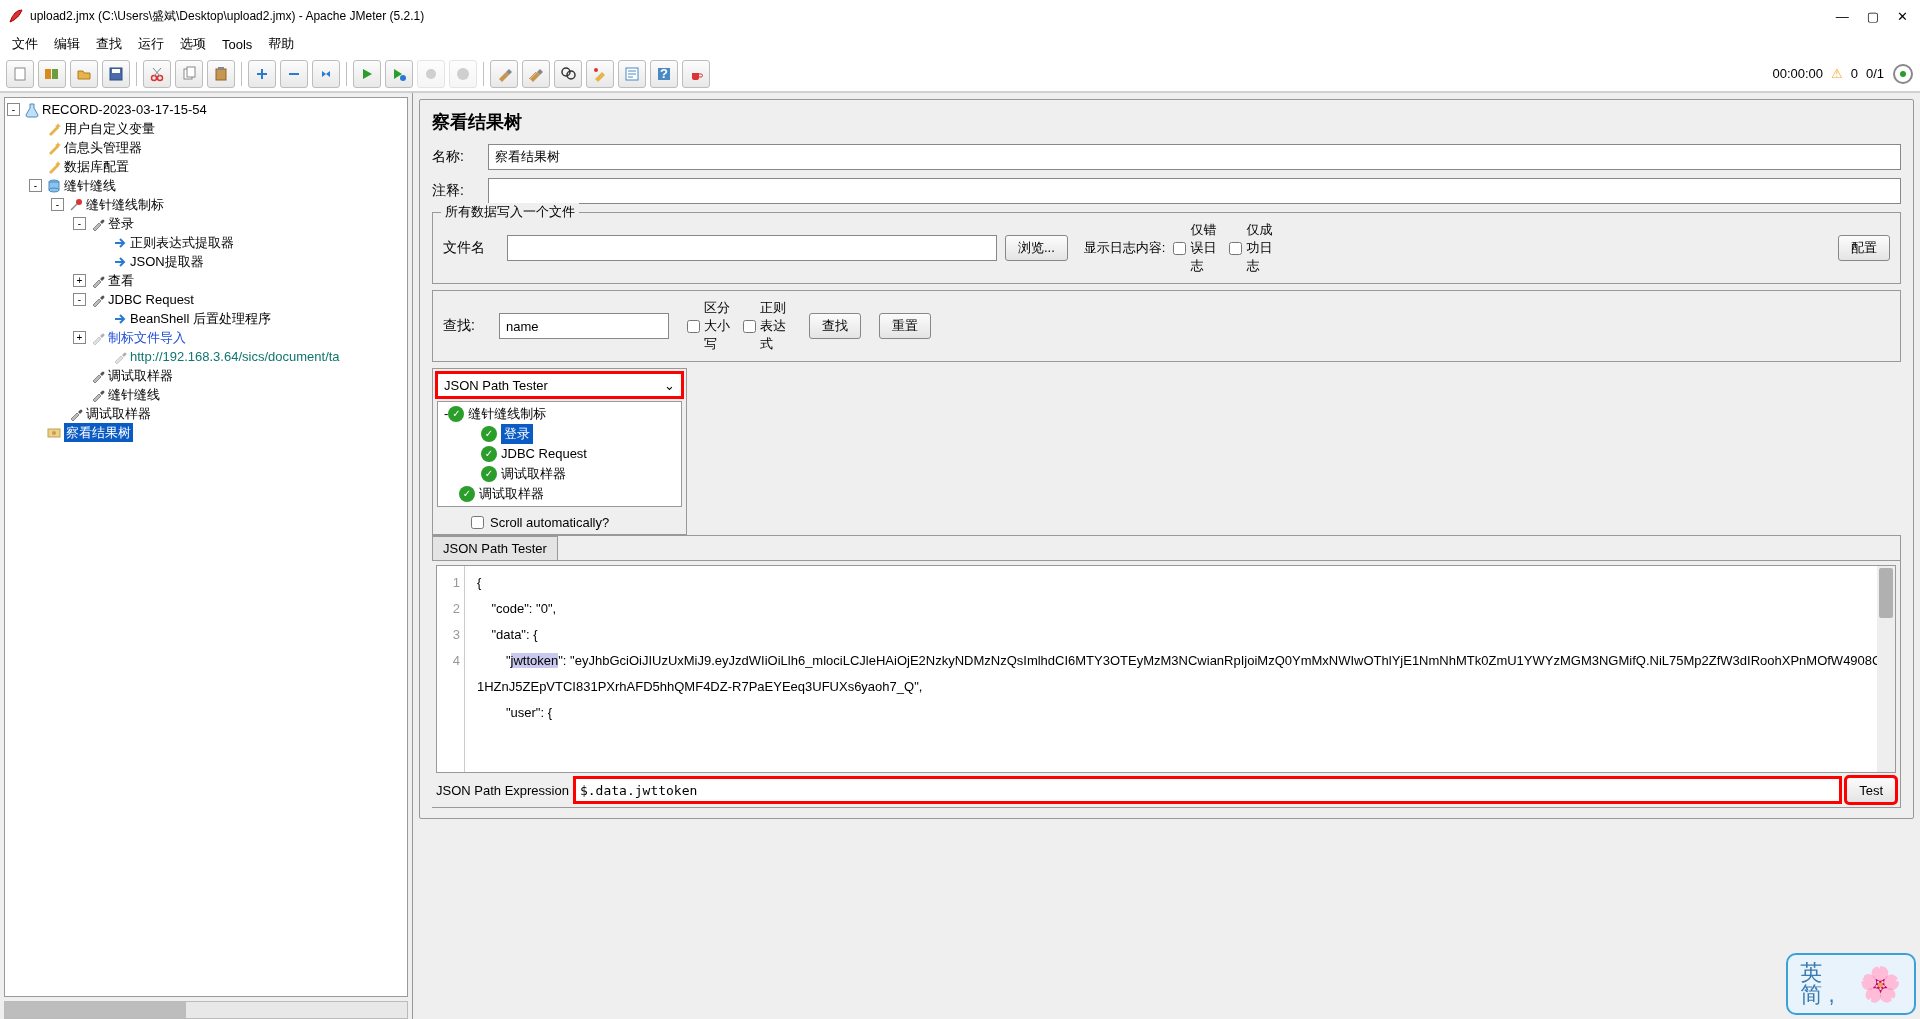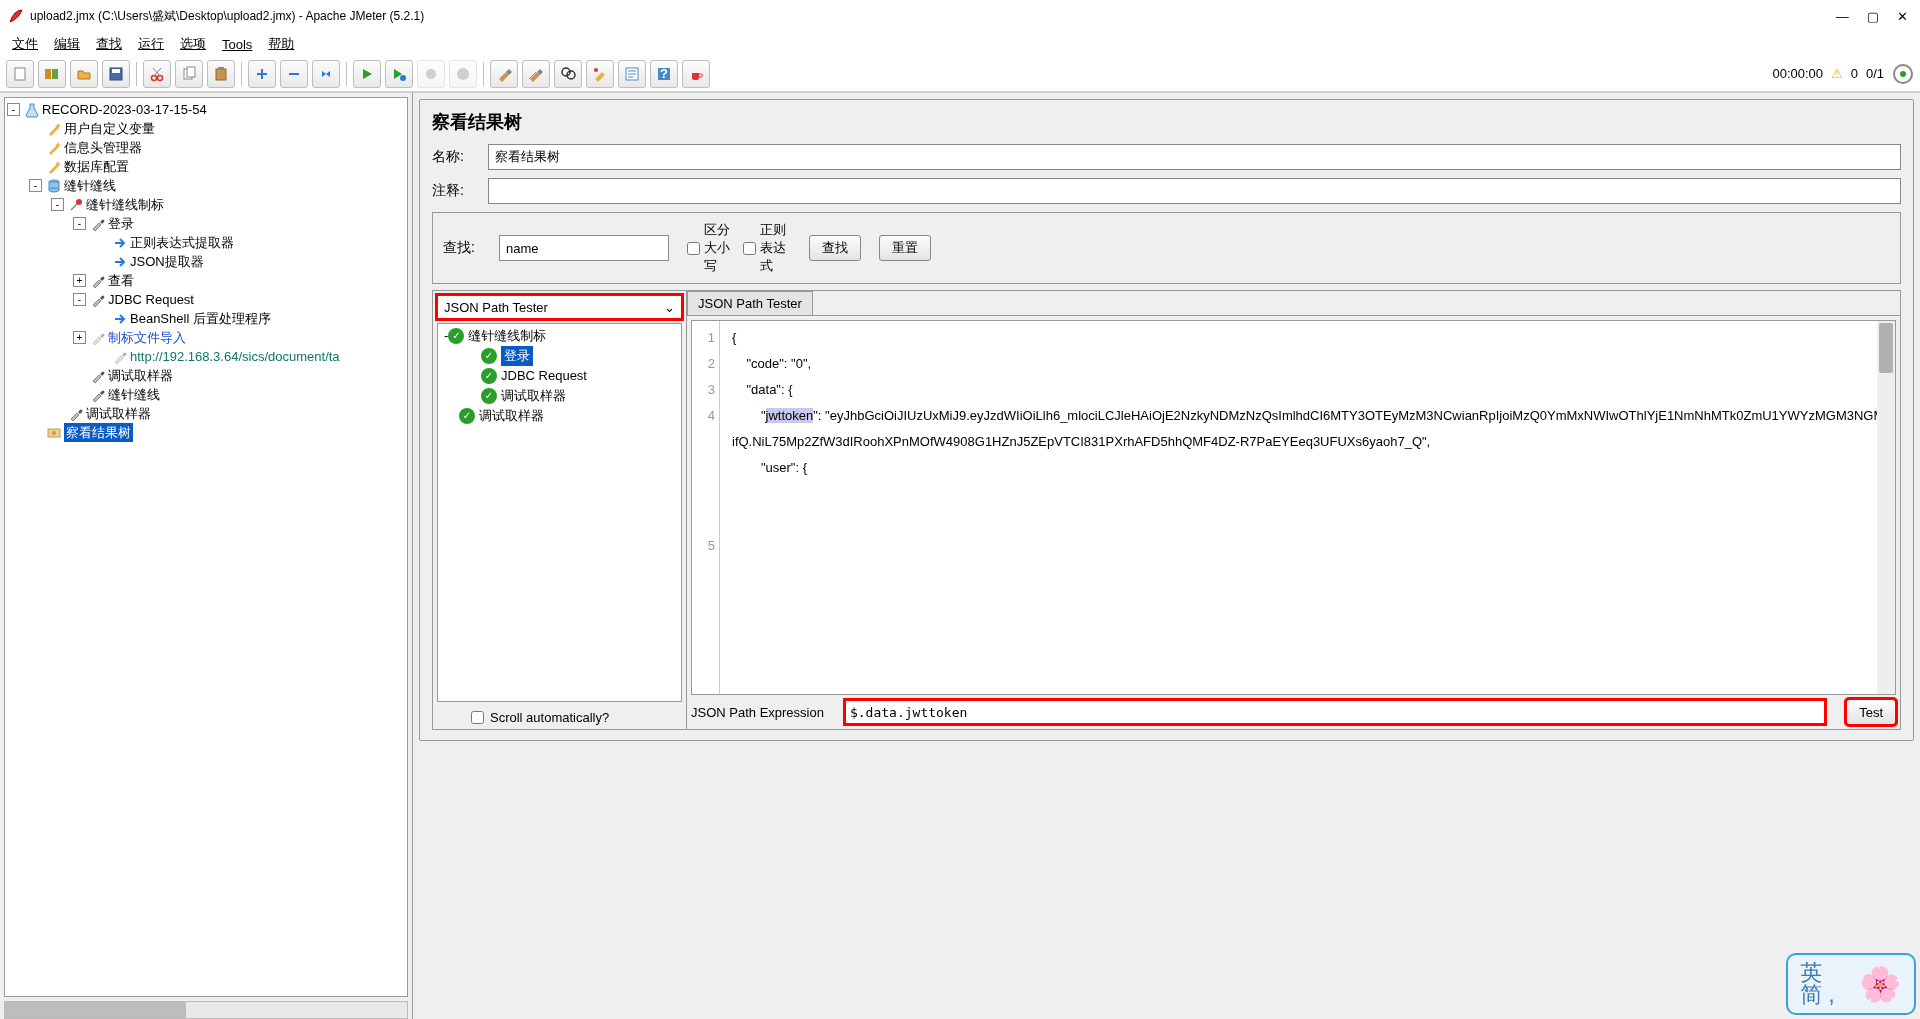--- a/index.html
+++ b/index.html
@@ -1,21 +1,21 @@
 <!DOCTYPE html>
 <html><head>
 <meta charset="utf-8">
 <style>
 * { box-sizing:border-box; margin:0; padding:0; font-family:"Microsoft YaHei",Arial,sans-serif; font-size:13px; }
 body { background:#fff; color:#000; overflow:hidden; }
 .titlebar { height:30px; display:flex; align-items:center; padding:16px 8px; }
 .titlebar .feather { width:16px;height:16px;margin-right:6px; }
 .titlebar .ttl { flex:1; font-size:12px; }
 .winbtns { display:flex; gap:18px; font-size:14px; padding-right:4px;}
-.menubar { height:24px; display:flex; align-items:center; gap:16px; padding:0 12px; font-size:14px;text-decoration:underline; }
+.menubar { height:24px; display:flex; align-items:center; gap:16px; padding:0 12px; font-size:14px; }
 .menubar span { cursor:default; }
 .toolbar { height:36px; background:#fff; border-bottom:1px solid #d0d0d0; display:flex; align-items:center; padding:0 6px; gap:4px;}
 .toolbar .tbtn { width:28px;height:28px; border:1px solid #bdbdbd; border-radius:3px; display:flex;align-items:center;justify-content:center; background:linear-gradient(#fcfcfc,#e8e8e8); font-size:14px;}
 .toolbar .sep { width:1px;height:24px;background:#c0c0c0;margin:0 2px;}
 .tstatus { margin-left:auto; display:flex; align-items:center; gap:8px; font-size:14px;}
 .tstatus .tri { color:#f5a623;}
 .main { display:flex; height:calc(1019px - 30px - 24px - 36px); border-top:1px solid #d0d0d0;}
 .leftpane { width:413px; border-right:1px solid #999; position:relative; background:#efefef; padding:4px 0 0 0; overflow:hidden;}
 .leftpane-inner { background:#fff; border:1px solid #999; margin:0 4px 4px 4px; height:calc(100% - 24px); overflow:auto;}
 .tree { font-family:"Consolas","SimSun",monospace; font-size:13px; line-height:19px; padding:2px 0 0 2px; white-space:nowrap;}
@@ -29,38 +29,38 @@
 .rightpane { flex:1; background:#efefef; padding:6px; overflow:auto;}
 .panel { background:#efefef; border:1px solid #999; border-radius:2px; padding:10px 12px; }
 .ptitle { font-size:18px; font-weight:bold; margin-bottom:10px;}
 .frow { display:flex; align-items:center; margin-bottom:8px; gap:8px;}
 .frow label { width:48px; text-align:left; font-size:14px;}
 .frow input[type=text].wide { flex:1; height:26px; border:1px solid #888; padding:0 6px; background:#fff;}
 .fieldset { border:1px solid #999; padding:8px 10px; margin:6px 0; position:relative;}
 .fieldset .legend { position:absolute; top:-10px; left:8px; background:#efefef; padding:0 4px; font-size:13px;}
 .btn { height:26px; border:1px solid #888; background:linear-gradient(#fcfcfc,#e4e4e4); padding:0 12px; border-radius:3px; cursor:default;}
 .chk { display:flex;align-items:center;gap:4px;}
-.split { display:flex; height:440px; margin-top:2px;}
+.split { display:flex; height:440px; margin-top:2px;flex-direction:column;}
 .subleft { width:255px; border:1px solid #999; background:#efefef; display:flex;flex-direction:column;}
 .dropdown { height:24px; border:1px solid #888; background:#fff; display:flex;align-items:center;justify-content:space-between;padding:0 6px;font-family:Consolas,monospace;font-size:14px;margin:4px;}
 .dropdown.hl { outline:3px solid red; outline-offset:-1px;}
 .subtree { flex:1; background:#fff; border:1px solid #999; margin:0 4px 4px 4px; font-family:Consolas,"SimSun",monospace; font-size:14px; line-height:20px; padding:2px;}
 .subtree .row{display:flex;align-items:center;height:20px;white-space:nowrap;}
 .subtree .ok{width:16px;height:16px;border-radius:50%;background:#2a9d2a;color:#fff;display:inline-flex;align-items:center;justify-content:center;font-size:10px;margin-right:4px;}
 .scrollchk{margin:4px 6px;font-family:Consolas,monospace;font-size:14px;display:flex;align-items:center;gap:6px;padding-left:32px;}
 .subright { flex:1; border:1px solid #999; border-left:none; background:#efefef; display:flex;flex-direction:column;}
 .tabs{display:flex;border-bottom:1px solid #999; font-family:Consolas,monospace; font-size:14px;}
 .tab{padding:4px 10px;border:1px solid #999;border-bottom:none;background:#e4e4e4;margin-right:-1px;}
 .code{flex:1;background:#fff;border:1px solid #999;margin:4px;position:relative;font-family:Consolas,monospace;font-size:17px;line-height:26px;overflow:hidden;}
 .code .ln{position:absolute;left:0;top:0;bottom:0;width:28px;border-right:1px solid #ccc;color:#999;text-align:right;padding:4px 4px 0 0;font-size:14px;line-height:26px;}
 .code .cbody{margin-left:32px;padding:4px 8px;white-space:pre-wrap;word-break:break-all;}
 .code .hl{background:#c9c9f0;}
 .code .vscroll{position:absolute;right:0;top:0;bottom:0;width:18px;background:#eee;}
 .code .vscroll .thumb{position:absolute;left:2px;right:2px;top:2px;height:50px;background:#b0b0b0;border-radius:2px;}
-.exprrow{display:flex;align-items:center;gap:21px;margin:0 4px 4px 4px;font-family:Consolas,monospace;font-size:14px;}
+.exprrow{display:flex;align-items:center;gap:6px;margin:0 4px 4px 4px;font-family:Consolas,monospace;font-size:14px;}
 .exprrow input{flex:1;height:24px;border:1px solid #888;padding:0 4px;font-family:Consolas,monospace;}
 .exprrow input.hl,.exprrow button.hl{outline:3px solid red;outline-offset:-1px;}
 .resultbox{margin:0 4px 4px 4px;border:1px solid #999;background:#fff;height:110px;padding:6px;font-family:Consolas,monospace;font-size:14px;line-height:22px;word-break:break-all;overflow:auto;}
 .lotus{position:fixed;right:4px;bottom:4px;width:130px;height:62px;border:2px solid #3aa0d8;border-radius:10px;background:#e8f3fb;display:flex;align-items:center;justify-content:space-around;}
 .lotus .cn{font-size:22px;color:#3a7ab0;white-space:pre;line-height:22px;}
 .lotus .flower{font-size:34px;}
 svg{display:block;}
 </style>
 </head>
 <body>
@@ -437,20 +437,38 @@
       <div class="ptitle">察看结果树</div>
       <div class="frow">
         <label>名称:</label>
         <input type="text" class="wide" value="察看结果树" style="">
       </div>
       <div class="frow">
         <label>注释:</label>
         <input type="text" class="wide" value="" style="">
       </div>
 
+      <div class="fieldset">
+        <span class="legend">所有数据写入一个文件</span>
+        <div class="frow" style="margin-bottom:0">
+          <label style="width:56px">文件名</label>
+          <input type="text" class="wide" style="flex: 0 0 490px;" value="">
+          <button class="btn">浏览...</button>
+          <span style="margin-left:8px">显示日志内容:</span>
+          <label class="chk">
+              <input type="checkbox" style="">
+              <span>仅错误日志</span>
+            </label>
+          <label class="chk">
+              <input type="checkbox" style="">
+              <span>仅成功日志</span>
+            </label>
+          <button class="btn" style="margin-left:auto">配置</button>
+        </div>
+      </div>
 
       <div class="fieldset">
         <div class="frow" style="margin-bottom:0">
           <label style="width:48px">查找:</label>
           <input type="text" style="width: 170px; height: 26px; border: 1px solid rgb(136, 136, 136); padding: 0px 6px; background: rgb(255, 255, 255);" value="name">
           <label class="chk" style="margin-left:10px">
               <input type="checkbox" style="">
               <span>区分大小写</span>
             </label>
           <label class="chk">

